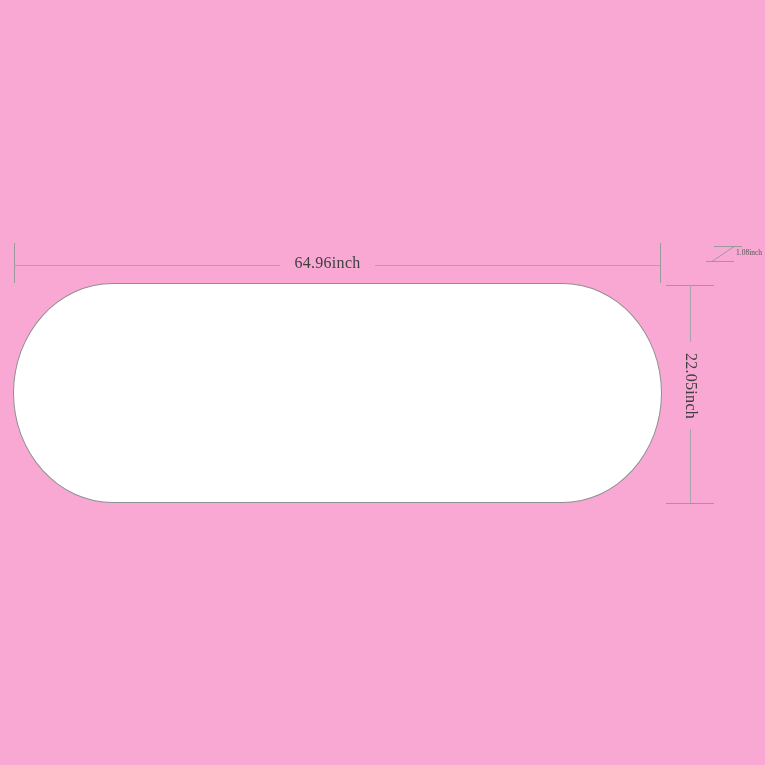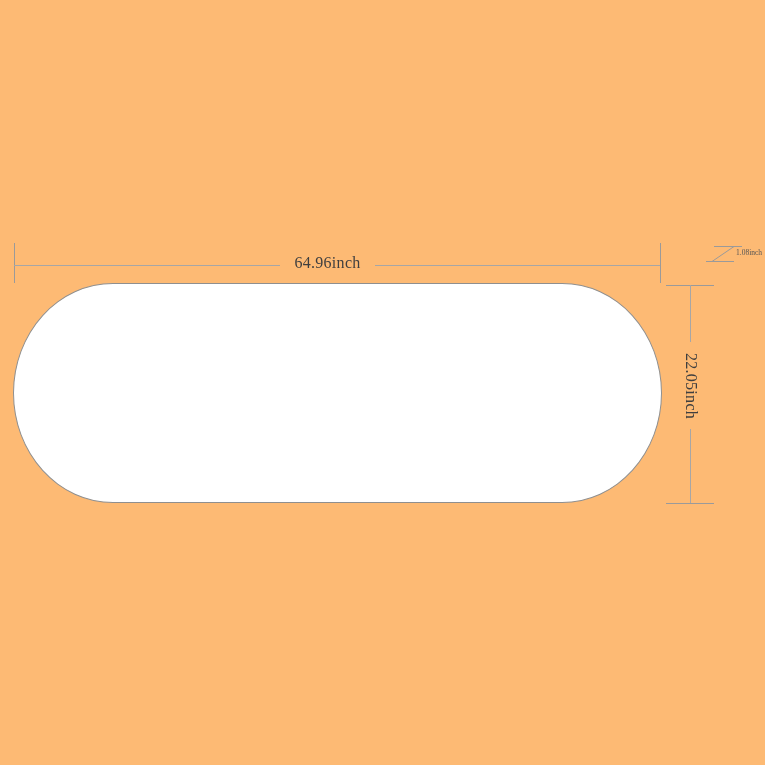--- a/index.html
+++ b/index.html
@@ -5,21 +5,21 @@
   html, body {
     margin: 0;
     padding: 0;
     background: #ffffff;
     font-family: "Liberation Serif", serif;
   }
   .canvas {
     position: relative;
     width: 765px;
     height: 765px;
-    background: #fdba74;
+    background: #f9a8d4;
     overflow: hidden;
   }
   .tabletop {
     position: absolute;
     left: 13px;
     top: 283px;
     width: 649px;
     height: 220px;
     box-sizing: border-box;
     border: 1px solid #8f8f8f;

